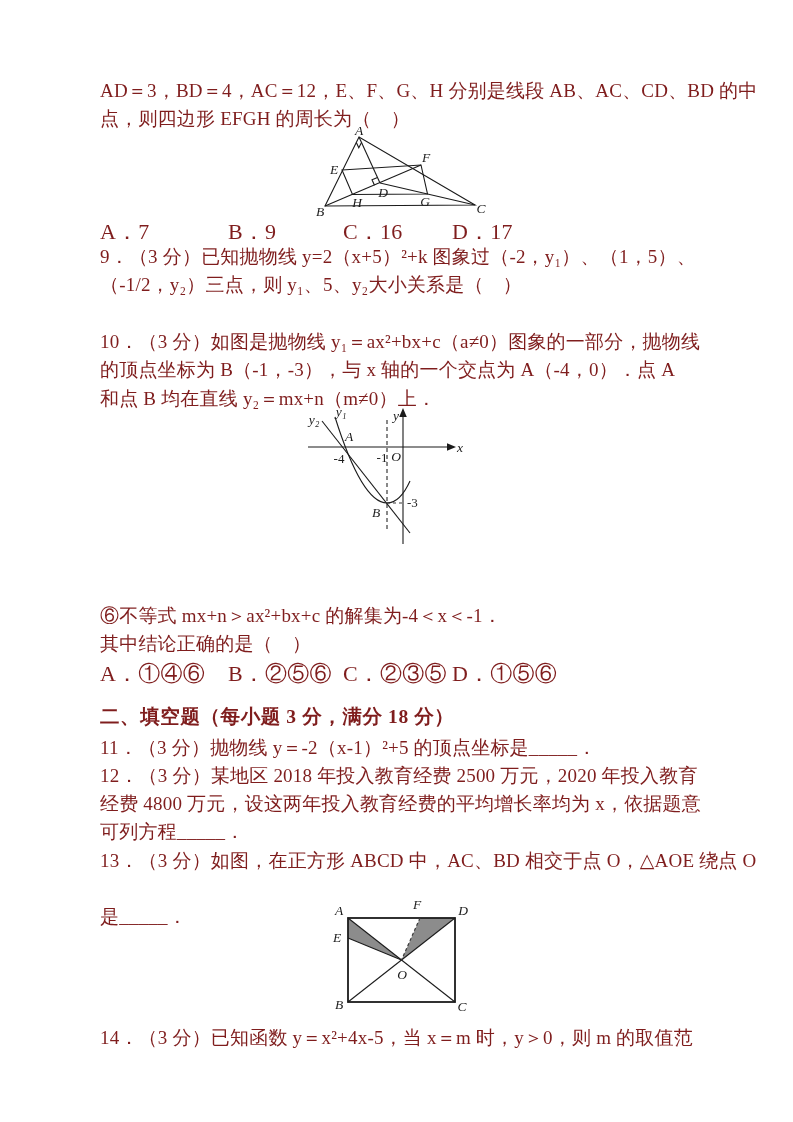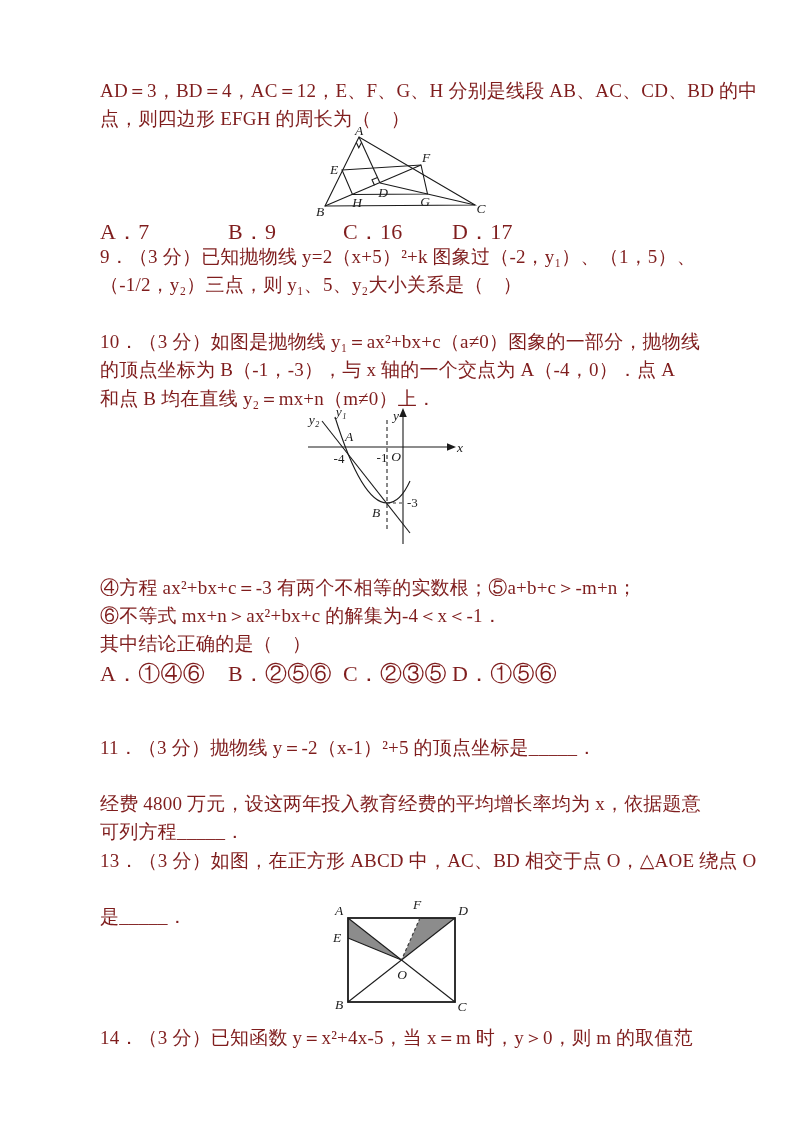--- a/index.html
+++ b/index.html
@@ -97,33 +97,34 @@
     <text class="lbl" x="100" y="16" text-anchor="middle">y</text>
     <text class="lbl" x="161" y="48" text-anchor="start">x</text>
     <text class="lbl" x="100" y="57" text-anchor="middle">O</text>
     <text class="lbl" x="53" y="37" text-anchor="middle">A</text>
     <text class="lbl" x="80" y="113" text-anchor="middle">B</text>
     <text class="num" x="43" y="59" text-anchor="middle">-4</text>
     <text class="num" x="86" y="58" text-anchor="middle">-1</text>
     <text class="num" x="111" y="103" text-anchor="start">-3</text>
   </svg>
 
-  <div class="tl" style="top:576px">④方程 ax²+bx+c＝-3 有两个不相等的实数根；⑤a+b+c＞-m+n；</div>
   <div class="tl" style="top:604px">⑥不等式 mx+n＞ax²+bx+c 的解集为-4＜x＜-1．</div>
   <div class="tl" style="top:632px">其中结论正确的是（　）</div>
   <div class="opt-row" style="top:659px">
     <span class="opt o1">A．①④⑥</span>
     <span class="opt o2">B．②⑤⑥</span>
     <span class="opt o3">C．②③⑤</span>
     <span class="opt o4">D．①⑤⑥</span>
   </div>
 
+  <div class="tl hdr" style="top:705px">二、填空题（每小题 3 分，满分 18 分）</div>
 
   <div class="tl" style="top:736px">11．（3 分）抛物线 y＝-2（x-1）²+5 的顶点坐标是_____．</div>
 
+  <div class="tl" style="top:764px">12．（3 分）某地区 2018 年投入教育经费 2500 万元，2020 年投入教育</div>
   <div class="tl" style="top:792px">经费 4800 万元，设这两年投入教育经费的平均增长率均为 x，依据题意</div>
   <div class="tl" style="top:820px">可列方程_____．</div>
 
   <div class="tl" style="top:849px">13．（3 分）如图，在正方形 ABCD 中，AC、BD 相交于点 O，△AOE 绕点 O</div>
   <div class="tl" style="top:905px">是_____．</div>
 
   <svg class="fig" style="left:330px;top:896px" width="147" height="120" viewBox="0 0 147 120">
     <g>
       <polygon class="shade" points="18,22 18,42 71.5,64"></polygon>
       <polygon class="shade" points="90,22 125,22 71.5,64"></polygon>

